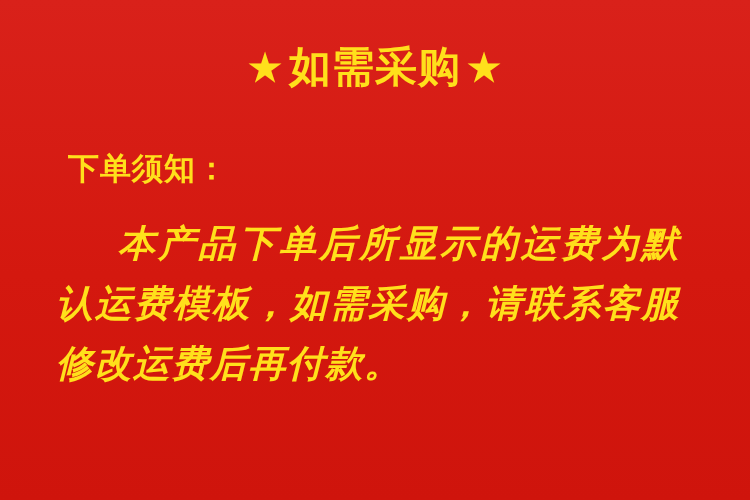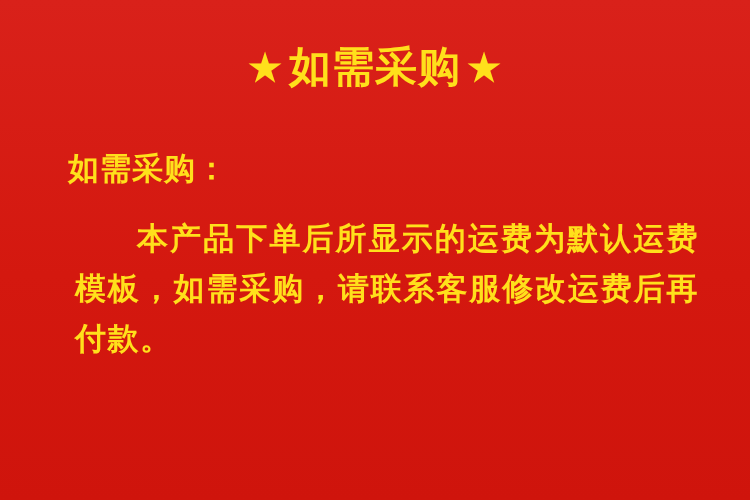--- a/index.html
+++ b/index.html
@@ -54,40 +54,41 @@
     top: 148px;
     left: 68px;
     color: #ffe01b;
     font-size: 31px;
     font-weight: bold;
     letter-spacing: 1px;
   }
   .body-text {
     position: absolute;
     top: 214px;
-    left: 75px;
+    left: 56px;
     width: 624px;
     color: #ffe01b;
-    font-size: 31px;
+    font-size: 37px;
     font-weight: bold;
     line-height: 1.62;
     letter-spacing: 1.5px;
     text-indent: 62px;
     text-align: justify;
     text-justify: inter-ideograph;
+    font-style: italic;
   }
 </style>
 </head>
 <body>
 
 <div class="notice-card">
 
   <div class="title-row">
     <span class="title-star">★</span>
     <span class="title-text">如需采购</span>
     <span class="title-star">★</span>
   </div>
 
-  <div class="salutation">如需采购：</div>
+  <div class="salutation">下单须知：</div>
 
   <div class="body-text">本产品下单后所显示的运费为默认运费模板，如需采购，请联系客服修改运费后再付款。</div>
 
 </div>
 
 </body></html>

